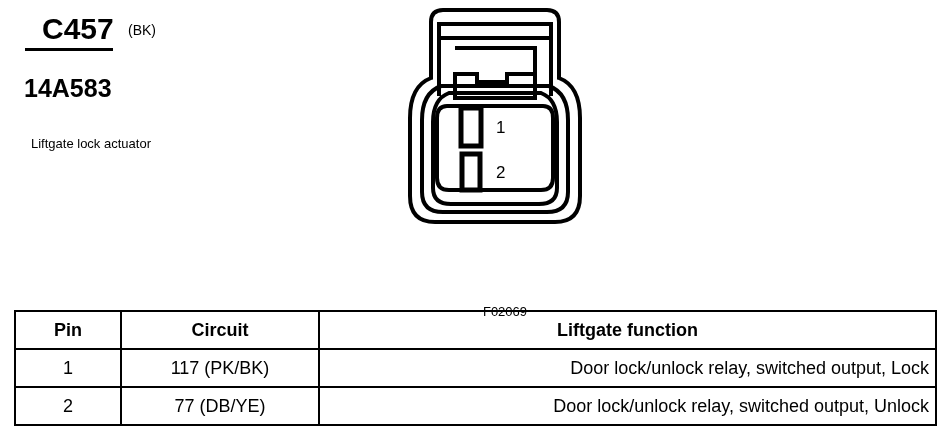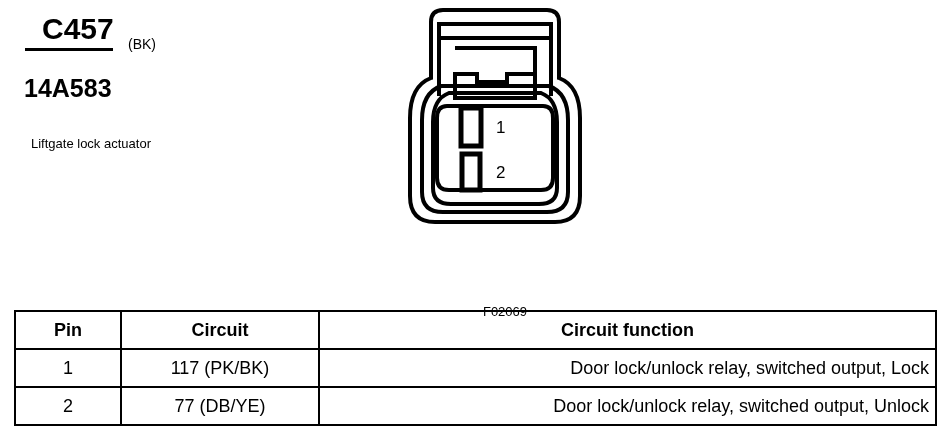--- a/index.html
+++ b/index.html
@@ -38,21 +38,21 @@
     position: absolute;
     left: 25px;
     top: 48px;
     width: 88px;
     height: 3px;
     background: #000;
   }
   #color-code {
     position: absolute;
     left: 128px;
-    top: 36px;
+    top: 22px;
     font-size: 14px;
     line-height: 16px;
   }
   #part-number {
     position: absolute;
     left: 24px;
     top: 74px;
     font-size: 25px;
     font-weight: bold;
     line-height: 28px;
@@ -201,21 +201,21 @@
     <text x="101" y="178" font-family="Liberation Sans, sans-serif" font-size="17" fill="#000000">2</text>
   </svg>
   <div id="figure-code">F02069</div>
 </div>
 
 <table id="pin-table">
   <thead>
     <tr>
       <th class="col-pin">Pin</th>
       <th class="col-circuit">Circuit</th>
-      <th class="col-func" style="text-align:center;">Circuit function</th>
+      <th class="col-func" style="text-align:center;">Liftgate function</th>
     </tr>
   </thead>
   <tbody>
     <tr>
       <td class="cell-pin">1</td>
       <td class="cell-circuit">117 (PK/BK)</td>
       <td class="cell-func">Door lock/unlock relay, switched output, Lock</td>
     </tr>
     <tr>
       <td class="cell-pin">2</td>

